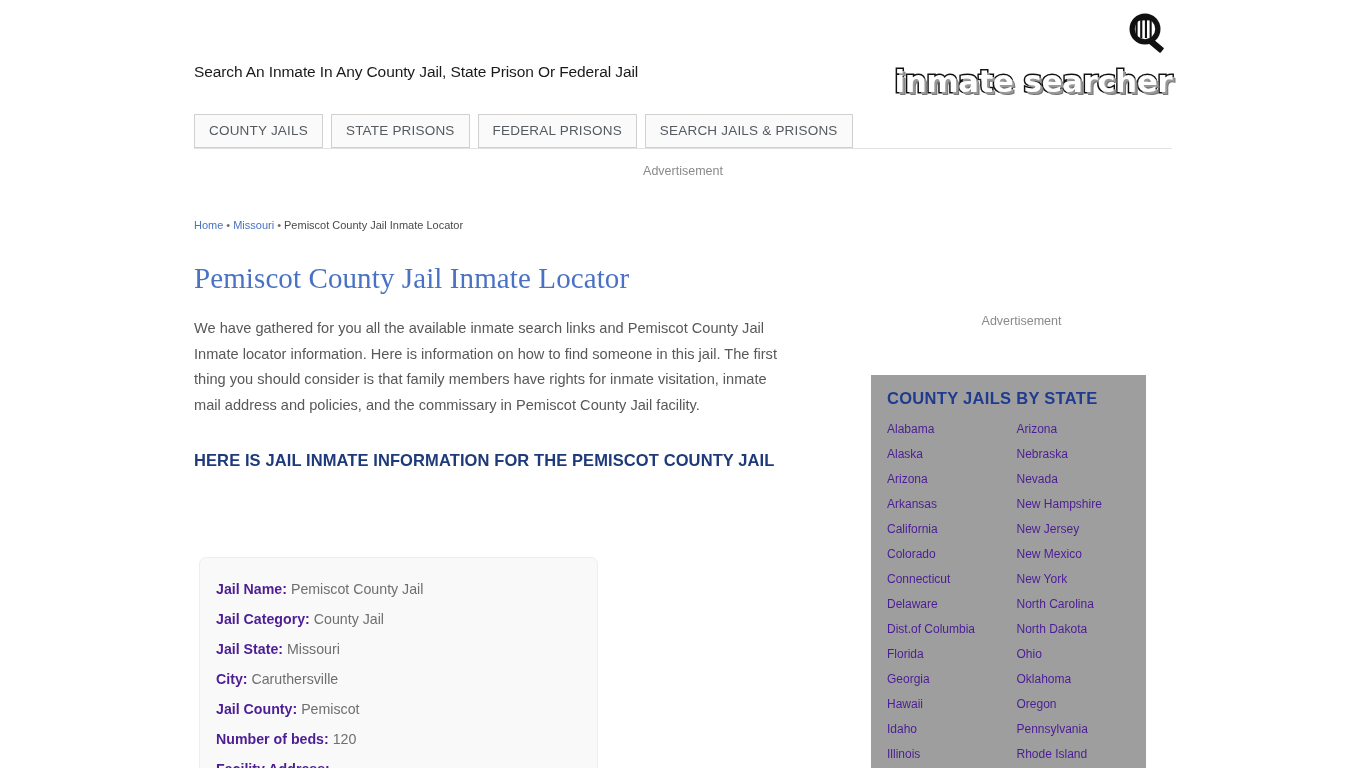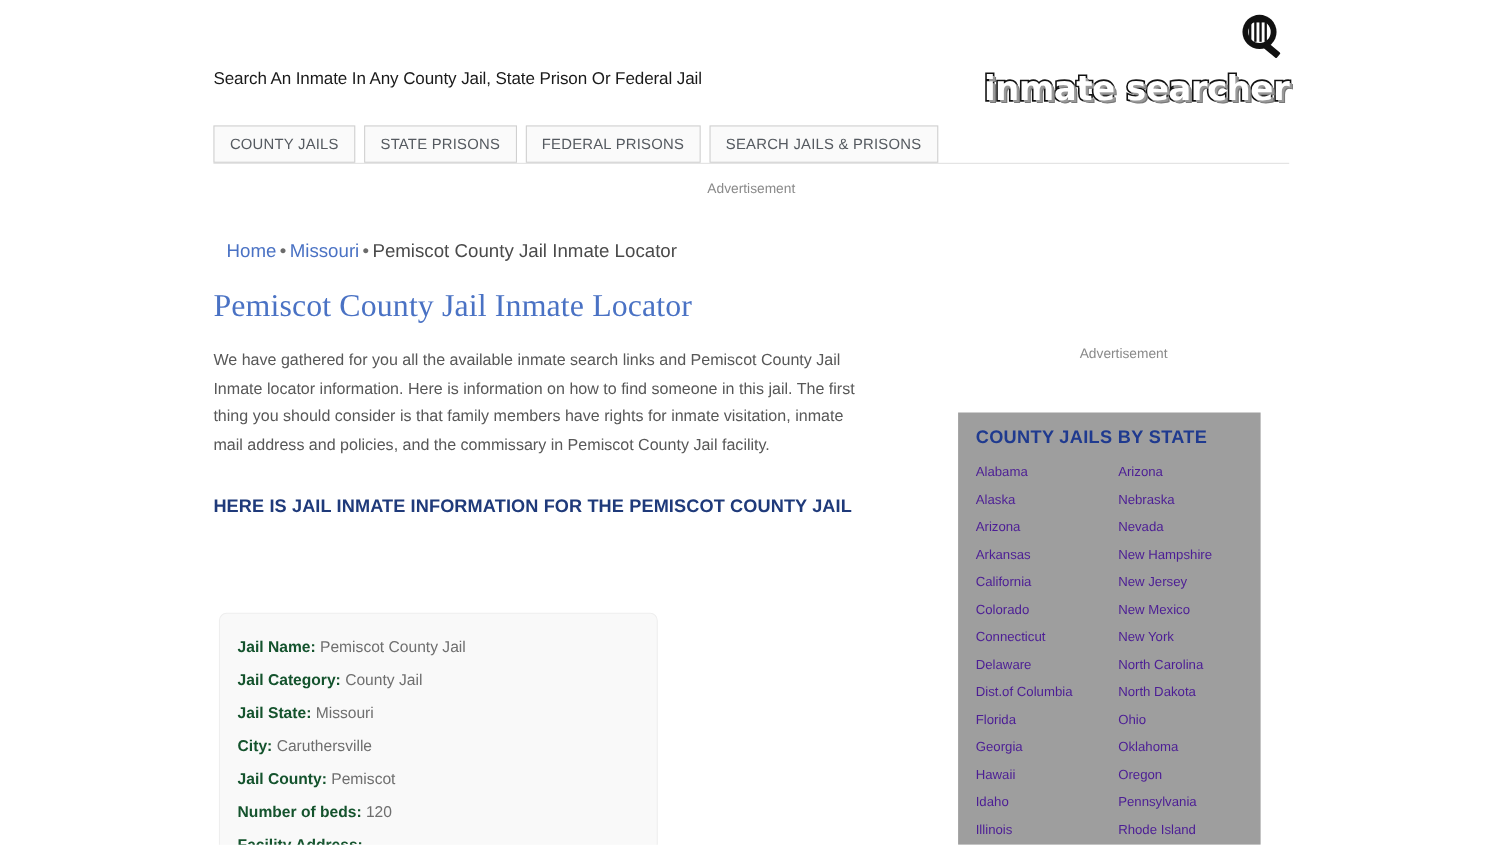--- a/index.html
+++ b/index.html
@@ -108,23 +108,23 @@
     top: 314px;
     width: 301px;
     text-align: center;
     font-size: 12.5px;
     color: #8a8a8a;
   }
 
   
   .breadcrumb {
     position: absolute;
-    left: 206px;
+    left: 194px;
     top: 219px;
-    font-size: 17px;
+    font-size: 11px;
     color: #4a4a4a;
     white-space: nowrap;
   }
   .breadcrumb a {
     color: #4a72c4;
     text-decoration: none;
   }
   .breadcrumb .sep {
     color: #6b6b6b;
     margin: 0 3px;
@@ -192,21 +192,21 @@
     padding: 16px 0 0 16px;
     overflow: hidden;
   }
   .info-row {
     font-size: 14.2px;
     color: #6f6f6f;
     line-height: 30px;
     white-space: nowrap;
   }
   .info-row b {
-    color: #14532d;
+    color: #4c1d95;
     font-weight: bold;
   }
 
   
   .states-panel {
     position: absolute;
     left: 871px;
     top: 375px;
     width: 275px;
     height: 393px;

